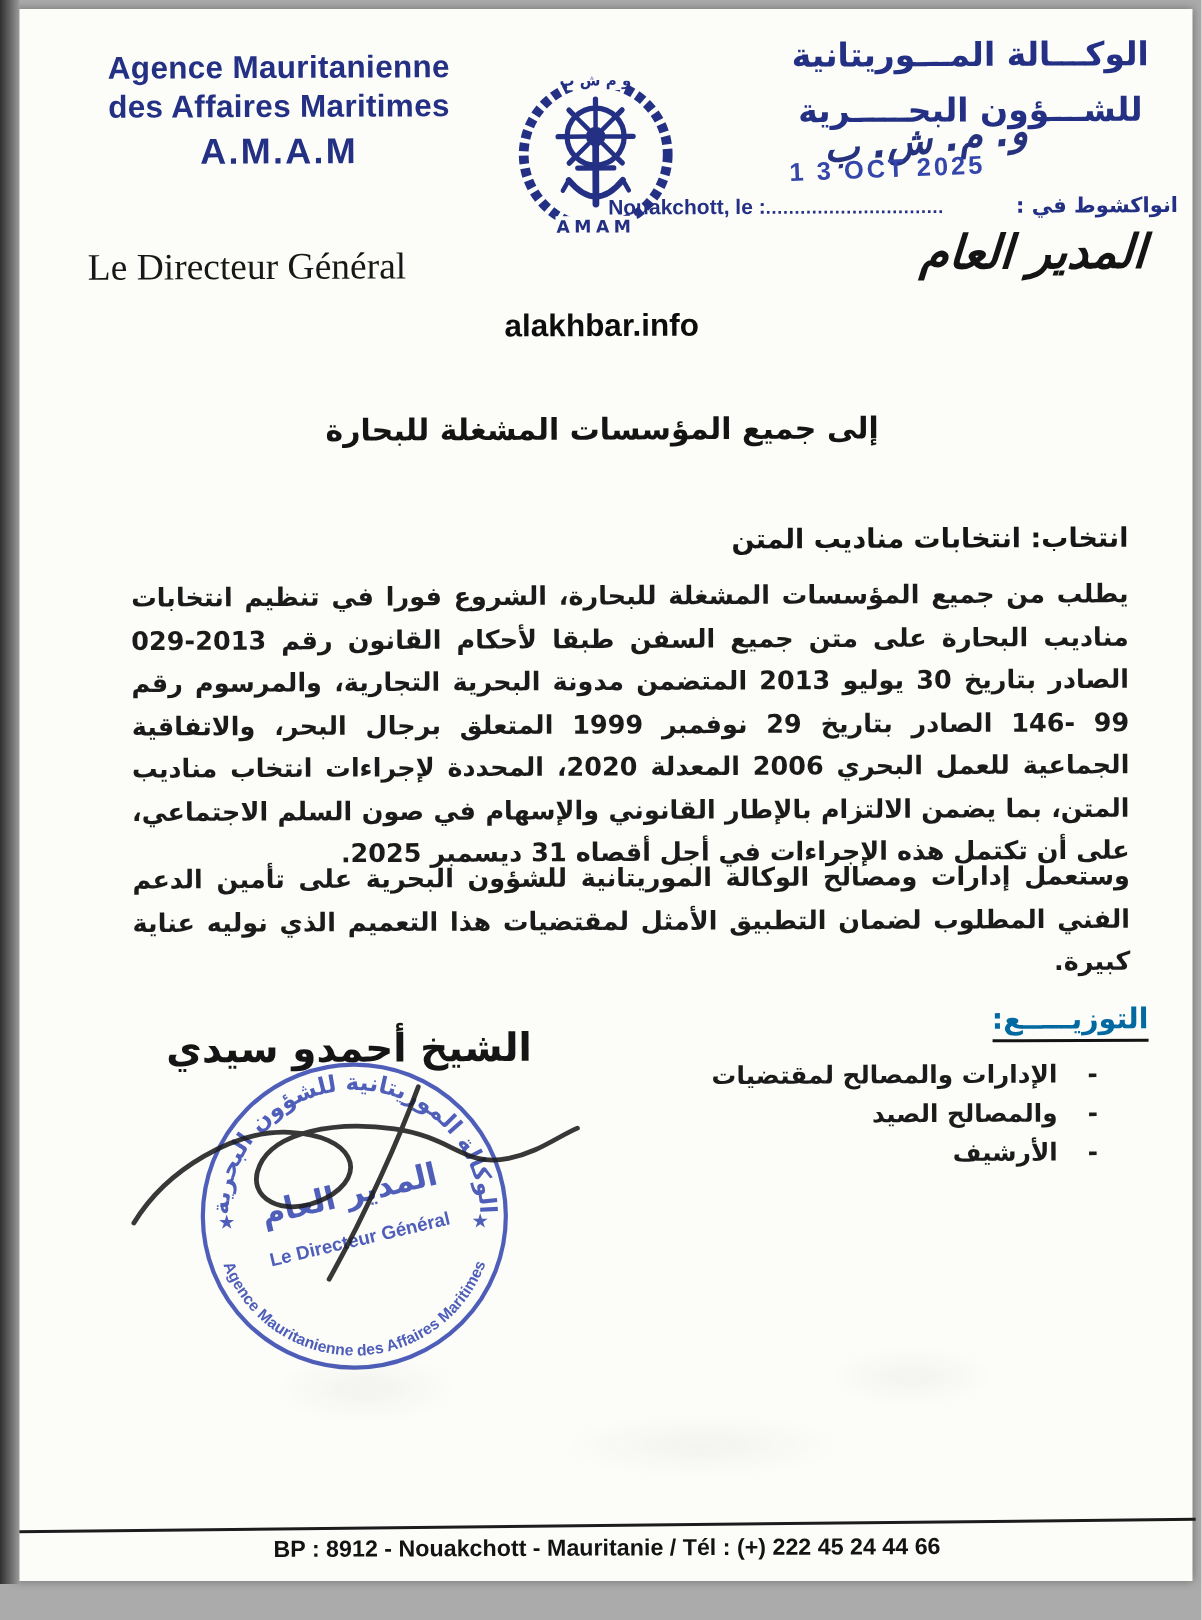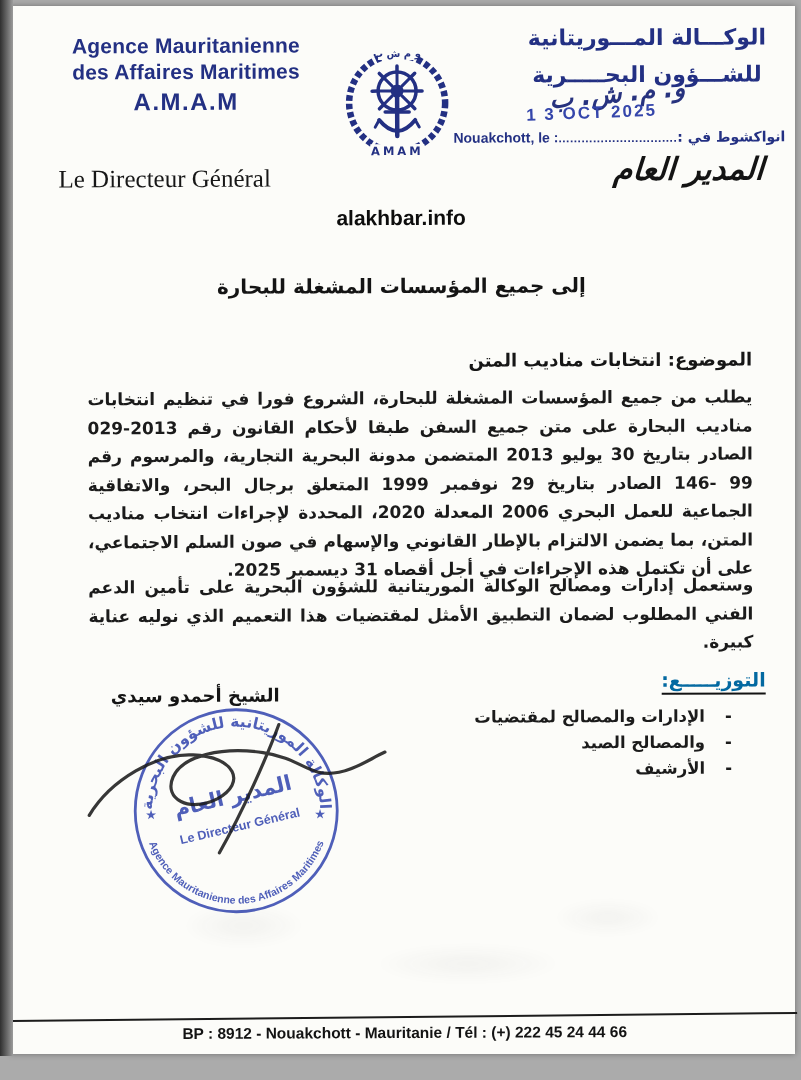--- a/index.html
+++ b/index.html
@@ -44,21 +44,21 @@
 
   .date-block{right:8px;top:74px;text-align:right;color:#233083;}
   .hand-initials{position:absolute;right:100px;top:0;font-size:25px;font-weight:bold;
     font-style:italic;color:#27327e;transform:rotate(-5deg);white-space:nowrap;}
   .date-stamp{position:absolute;right:128px;top:24px;font-family:"Liberation Sans",sans-serif;
     font-weight:bold;font-size:17px;letter-spacing:2px;color:#3546ab;
     transform:rotate(-2deg);white-space:nowrap;}
   .date-line{position:absolute;right:0;top:50px;white-space:nowrap;
     font-family:"Liberation Sans",sans-serif;font-weight:bold;font-size:14px;}
   .date-line .dots{font-size:12px;letter-spacing:.5px;}
-  .date-line .ar{font-family:"DejaVu Sans",sans-serif;direction:rtl;unicode-bidi:isolate;}
+  .date-line .ar{font-family:"DejaVu Sans",sans-serif;direction:rtl;unicode-bidi:isolate;margin-left:48px;}
 
   .dir-fr{left:50px;top:158px;font-family:"Liberation Serif",serif;font-size:25px;color:#171717;}
   .dir-ar{right:30px;top:146px;direction:rtl;font-size:31px;font-weight:bold;font-style:italic;
     color:#141414;transform:skewX(-4deg);}
 
   .watermark{left:0;right:0;top:200px;text-align:center;
     font-family:"Liberation Sans",sans-serif;font-weight:bold;font-size:21px;color:#0d0d0d;}
 
   
   .addressee{left:0;right:0;top:268px;text-align:center;direction:rtl;
@@ -69,21 +69,21 @@
   .p1{top:378px;}
   .p2{top:566px;}
 
   .dist-heading{right:30px;top:664px;direction:rtl;font-size:19px;font-weight:bold;
     color:#0369a1;border-bottom:2px solid #131313;padding-bottom:2px;}
   .dist-list{right:64px;top:702px;direction:rtl;font-size:16.5px;font-weight:600;
     color:#1b1b1b;}
   .dist-item{margin-bottom:7px;}
   .dist-item .bullet{margin-inline-end:20px;font-weight:bold;}
 
-  .sig-name{left:100px;top:678px;direction:rtl;font-size:18px;font-weight:bold;color:#151515;}
+  .sig-name{left:100px;top:678px;direction:rtl;font-size:26px;font-weight:bold;color:#151515;}
   .stamp-wrap{left:60px;top:688px;}
 
   
   .footer-rule{left:0;right:0;top:1010px;border-top:2.5px solid #1c1c1c;
     transform:rotate(-0.35deg);}
   .footer-text{left:0;right:0;top:1018px;text-align:center;
     font-family:"Liberation Sans",sans-serif;font-weight:bold;font-size:15.5px;color:#131313;}
 
   
   .bleed{left:120px;top:880px;width:560px;height:130px;opacity:.05;filter:blur(6px);
@@ -160,21 +160,21 @@
       </div>
 
       <div class="abs dir-fr">Le Directeur Général</div>
       <div class="abs dir-ar">المدير العام</div>
 
       <div class="abs watermark">alakhbar.info</div>
 
       <div class="abs addressee">إلى جميع المؤسسات المشغلة للبحارة</div>
 
       <div class="abs subject">
-        <span>الموضوع:</span>
+        <span>انتخاب:</span>
         <span>انتخابات مناديب المتن</span>
       </div>
 
       <div class="abs para p1">يطلب من جميع المؤسسات المشغلة للبحارة، الشروع فورا في تنظيم انتخابات مناديب البحارة على متن جميع السفن طبقا لأحكام القانون رقم 2013-029 الصادر بتاريخ 30 يوليو 2013 المتضمن مدونة البحرية التجارية، والمرسوم رقم 99 -146 الصادر بتاريخ 29 نوفمبر 1999 المتعلق برجال البحر، والاتفاقية الجماعية للعمل البحري 2006 المعدلة 2020، المحددة لإجراءات انتخاب مناديب المتن، بما يضمن الالتزام بالإطار القانوني والإسهام في صون السلم الاجتماعي، على أن تكتمل هذه الإجراءات في أجل أقصاه 31 ديسمبر 2025.</div>
       <div class="abs para p2">وستعمل إدارات ومصالح الوكالة الموريتانية للشؤون البحرية على تأمين الدعم الفني المطلوب لضمان التطبيق الأمثل لمقتضيات هذا التعميم الذي نوليه عناية كبيرة.</div>
 
       <div class="abs dist-heading">التوزيـــــع:</div>
       <div class="abs dist-list">
         <div class="dist-item">
           <span class="bullet">-</span><span>الإدارات والمصالح لمقتضيات</span>

